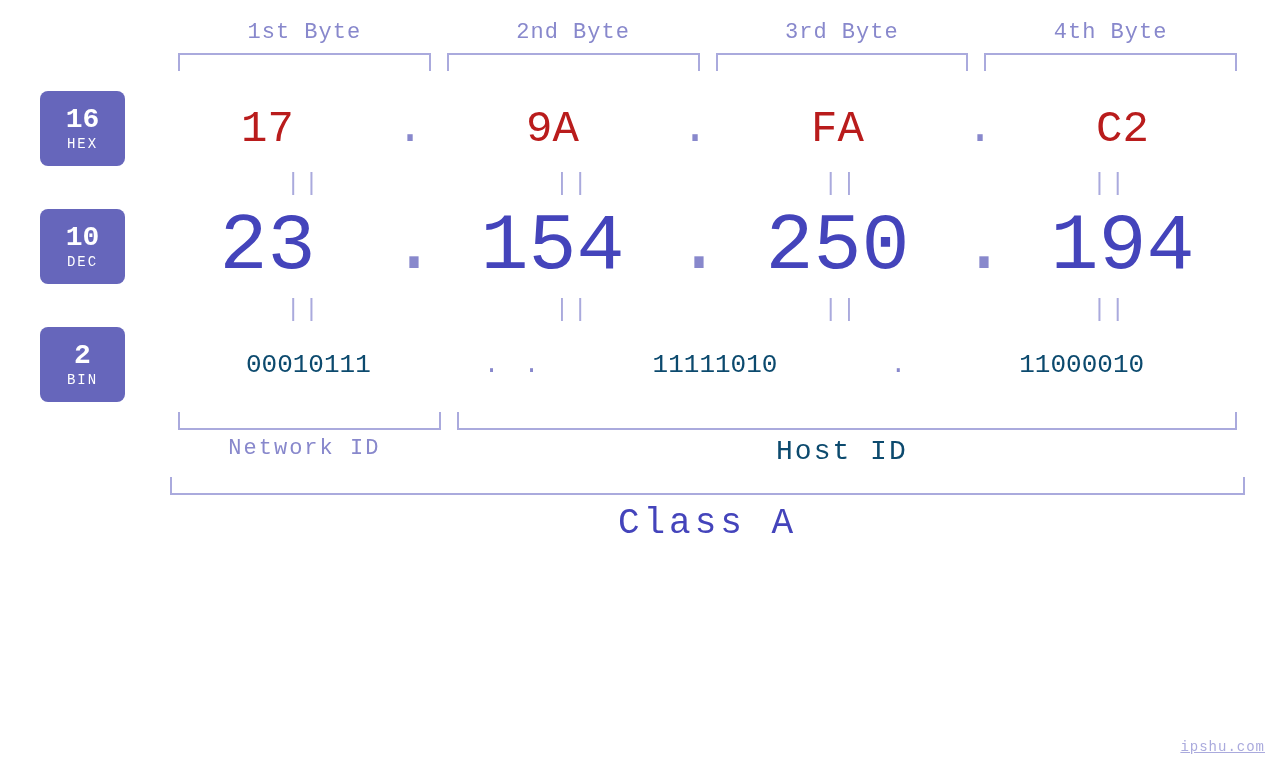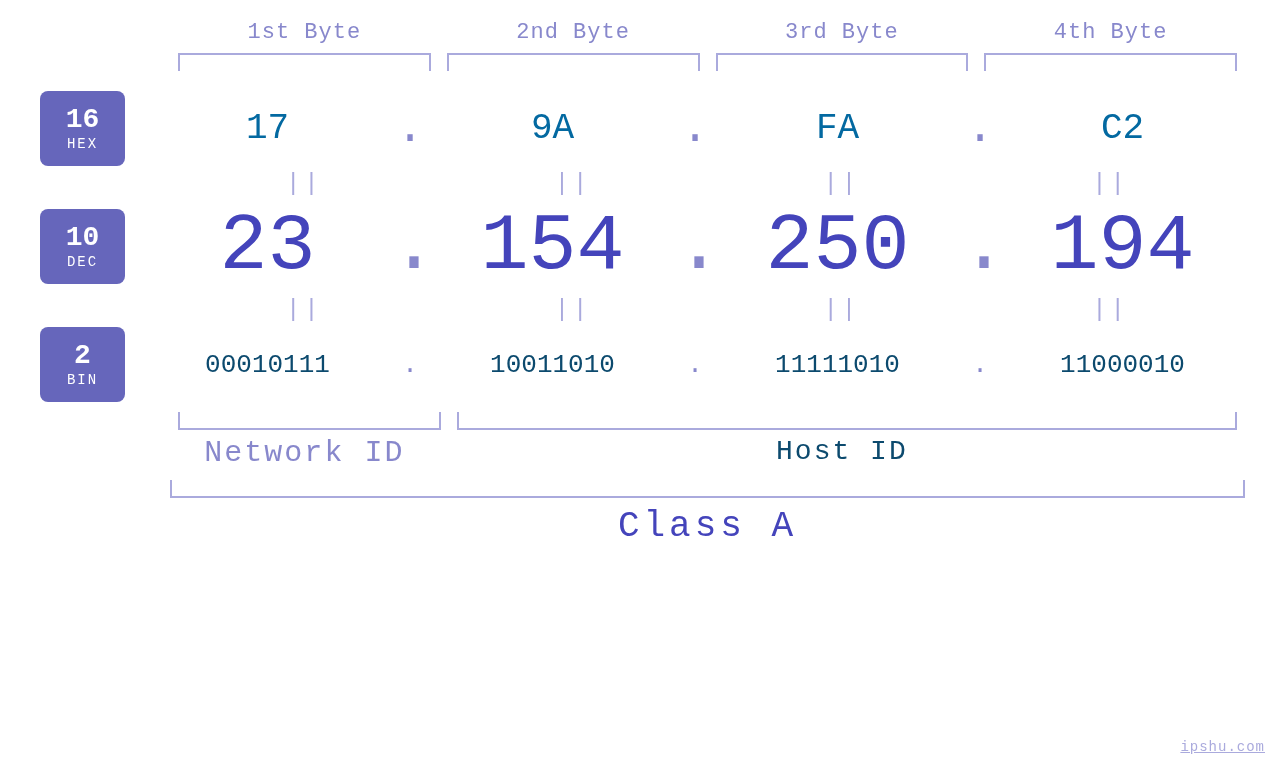--- a/index.html
+++ b/index.html
@@ -103,22 +103,22 @@
     .dot {
       color: #8888cc;
       font-size: 38px;
       width: 40px;
       text-align: center;
       flex-shrink: 0;
     }
 
     
     .hex-val {
-      color: #0369a1;
-      font-size: 36px;
+      color: #b91c1c;
+      font-size: 44px;
       font-weight: 400;
     }
 
     
     .dec-val {
       color: #4444bb;
       font-size: 80px;
       font-weight: normal;
     }
 
@@ -179,21 +179,21 @@
     .bottom-labels {
       display: flex;
       width: 100%;
       margin-top: 6px;
     }
 
     .network-label {
       flex: 1;
       text-align: center;
       color: #8888cc;
-      font-size: 30px;
+      font-size: 22px;
       letter-spacing: 2px;
     }
 
     .host-label {
       flex: 3;
       text-align: center;
       color: #0c4a6e;
       font-size: 28px;
       letter-spacing: 2px;
     }
@@ -303,21 +303,20 @@
   </div>
 
   <div class="base-row">
     <div class="base-badge">
       <span class="badge-number">2</span>
       <span class="badge-label">BIN</span>
     </div>
     <div class="values-row">
       <div class="byte-value"><span class="bin-val">00010111</span></div>
       <div class="dot dot-bin">.</div>
-      <div class="byte-value"><span class="bin-val">10011010</span></div>
       <div class="dot dot-bin">.</div>
       <div class="byte-value"><span class="bin-val">11111010</span></div>
       <div class="dot dot-bin">.</div>
       <div class="byte-value"><span class="bin-val">11000010</span></div>
     </div>
   </div>
 
   <div class="bottom-section">
     <div class="bottom-brackets">
       <div class="bottom-bracket-network"></div>

